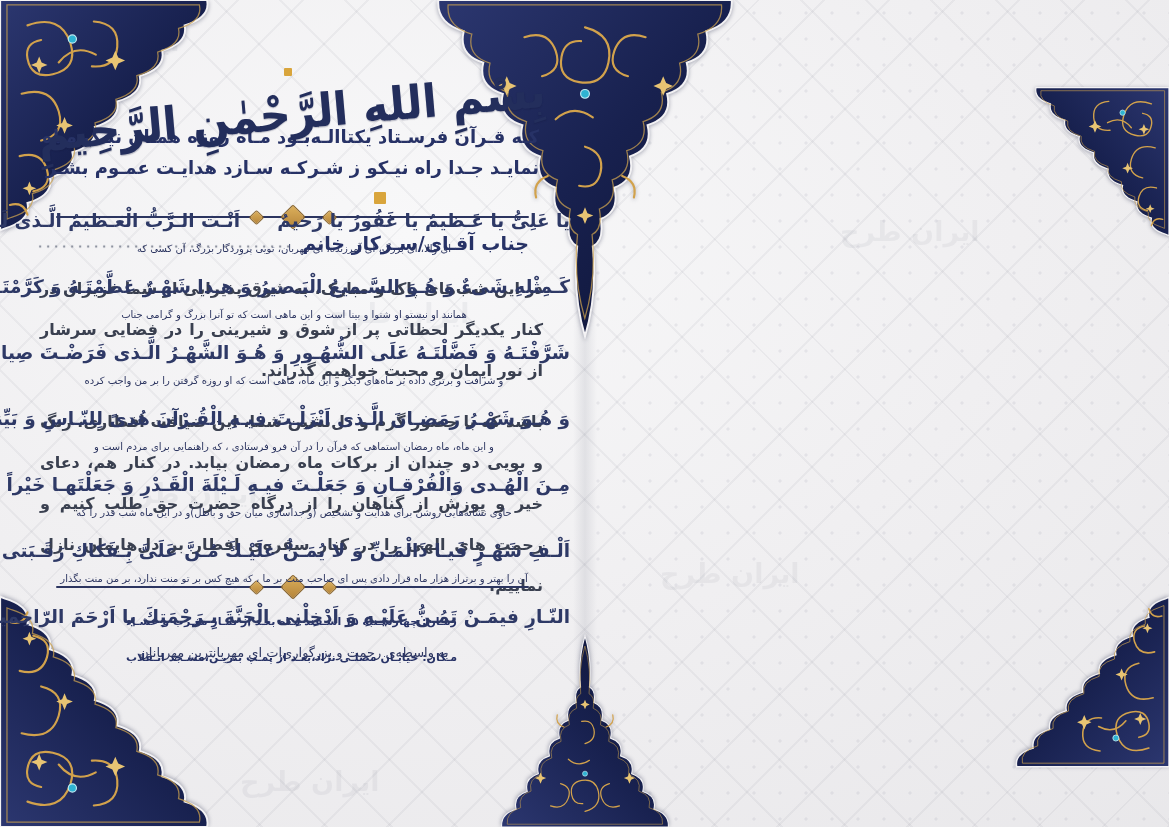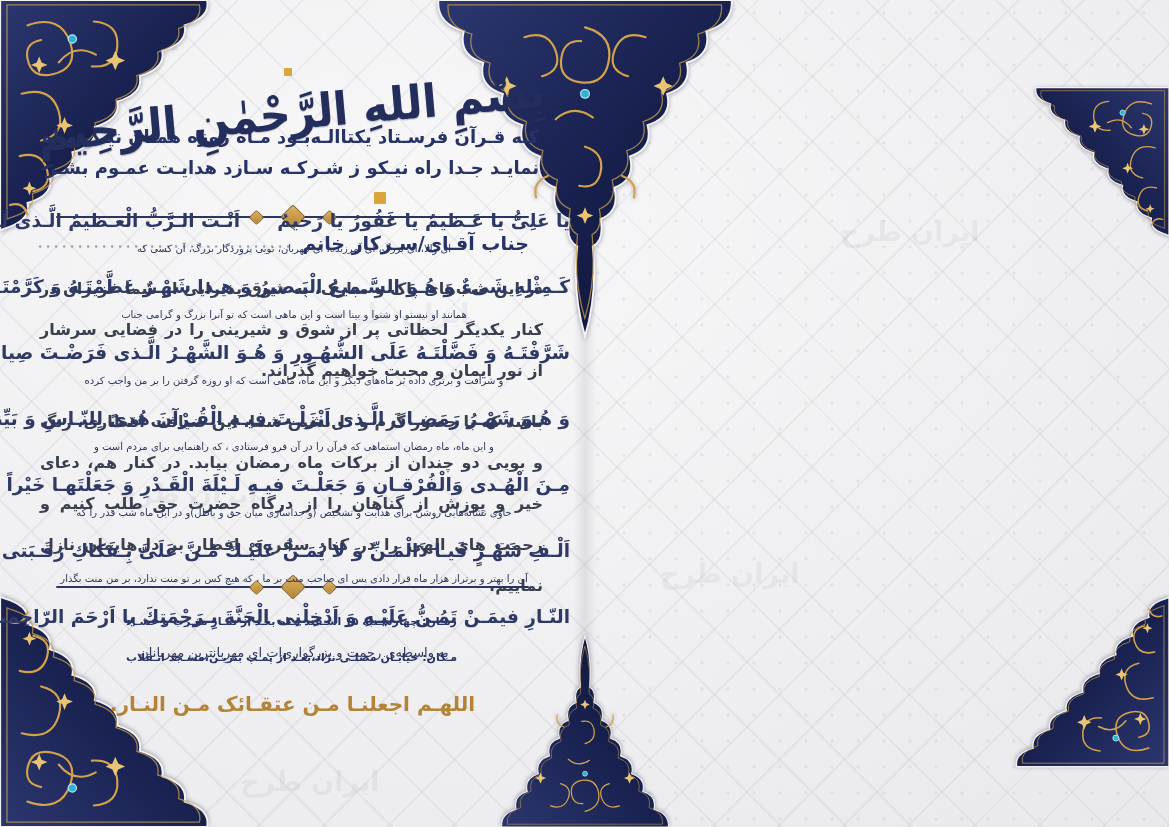--- a/index.html
+++ b/index.html
@@ -214,21 +214,20 @@
       <span class="dseg"></span>
       <span class="diamond small"></span>
       <span class="dline"></span>
     </div>
 
     <div class="schedule">
       <div class="schedule-line">زمـان: چهارشـنبه ۱۵ اسـفند مـاه بعـد از نمـاز مغـرب و عشـاء</div>
       <div class="schedule-line">مـکان: خیابـان مصلـی نژاد،بعـد از پمـپ بنزیـن،مسـجد انـقلاب</div>
     </div>
 
-    <div class="closing-dua">اللهـم اجعلنـا مـن عتقـائک مـن النـار.</div>
   </div>
 
   <div class="page page-right">
 
     <div class="bismillah-wrap">
       <span class="bismillah">بِسْمِ اللهِ الرَّحْمٰنِ الرَّحِیمِ</span>
       <span class="gold-acc gold-acc-1"></span>
       <span class="gold-acc gold-acc-2"></span>
     </div>
 

